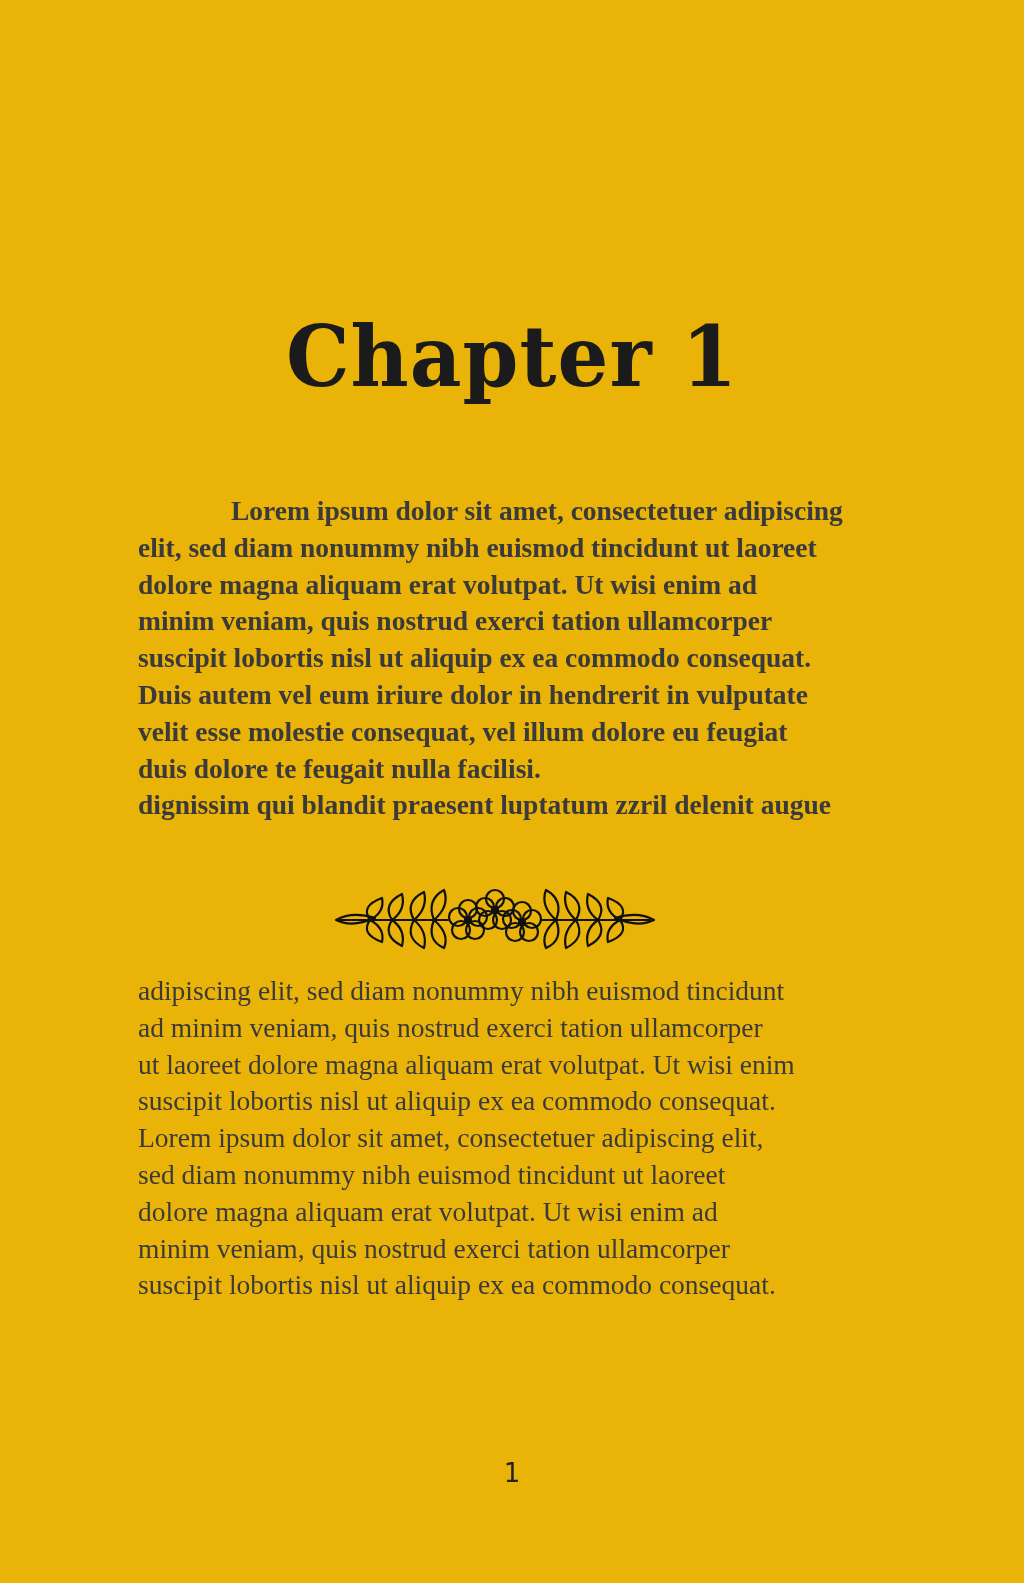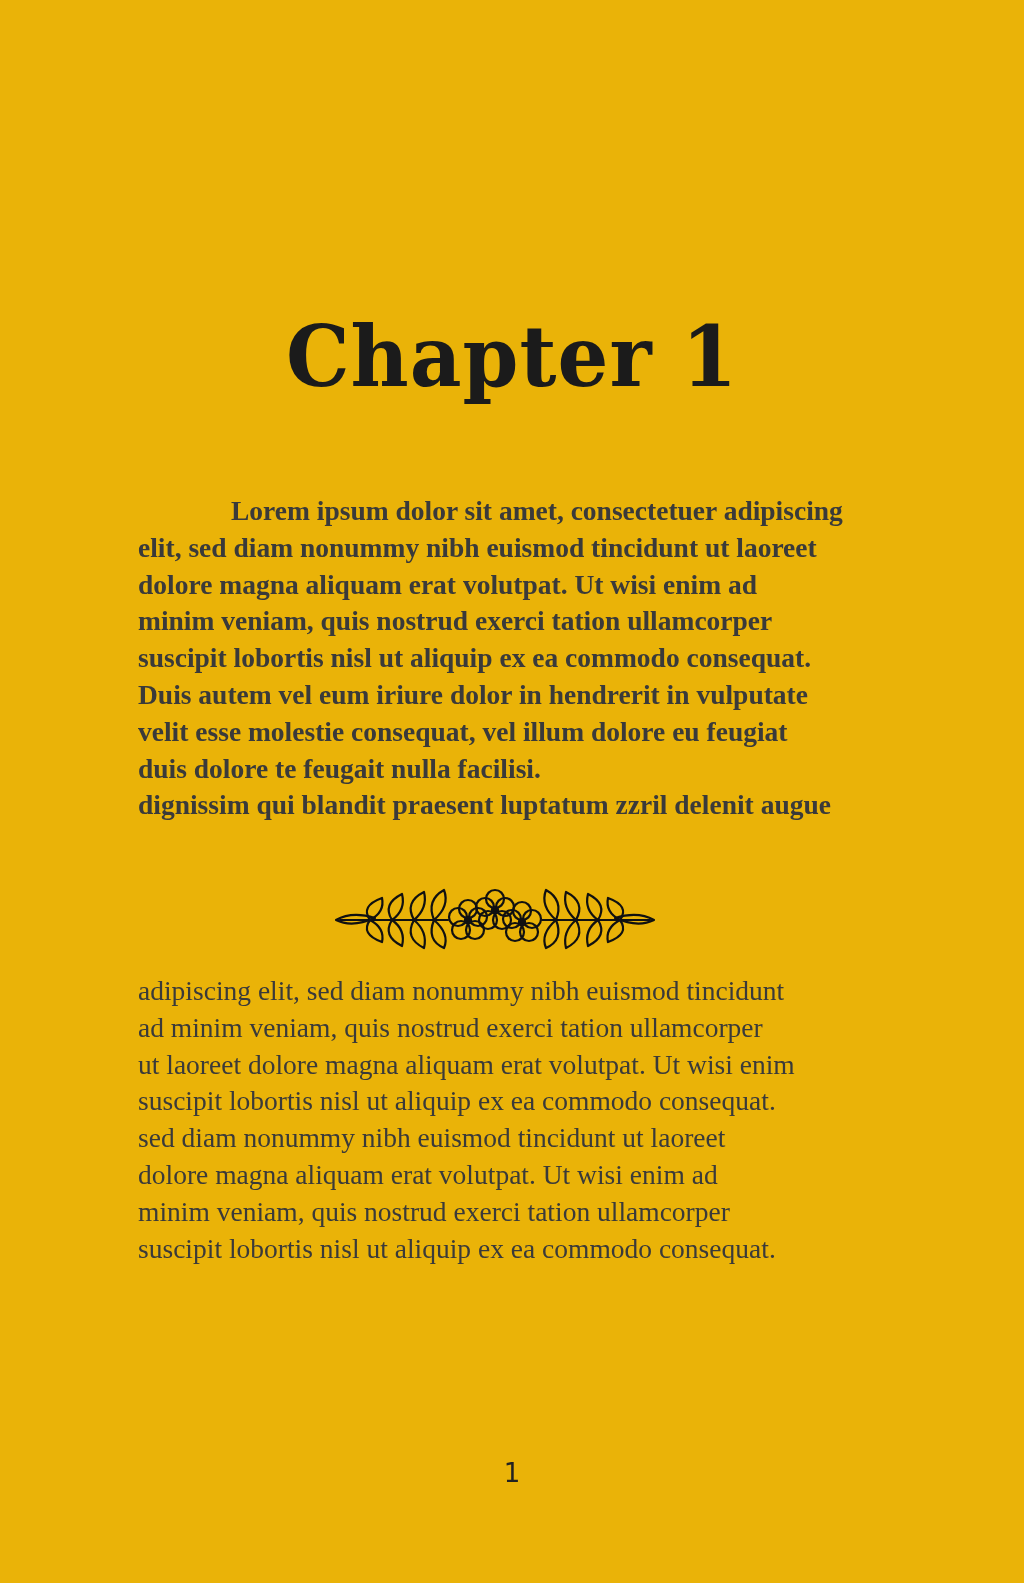--- a/index.html
+++ b/index.html
@@ -104,20 +104,21 @@
         <circle cx="0" cy="0" r="3" fill="#111"></circle>
       </g>
     </g>
   </svg>
 
   <p class="para para2">
     <span class="line">adipiscing elit, sed diam nonummy nibh euismod tincidunt</span>
     <span class="line">ad minim veniam, quis nostrud exerci tation ullamcorper</span>
     <span class="line">ut laoreet dolore magna aliquam erat volutpat. Ut wisi enim</span>
     <span class="line">suscipit lobortis nisl ut aliquip ex ea commodo consequat.</span>
+    <span class="line">Lorem ipsum dolor sit amet, consectetuer adipiscing elit,</span>
     <span class="line">sed diam nonummy nibh euismod tincidunt ut laoreet</span>
     <span class="line">dolore magna aliquam erat volutpat. Ut wisi enim ad</span>
     <span class="line">minim veniam, quis nostrud exerci tation ullamcorper</span>
     <span class="line">suscipit lobortis nisl ut aliquip ex ea commodo consequat.</span>
   </p>
 
   <div class="page-number">1</div>
 </div>
 
 </body></html>

